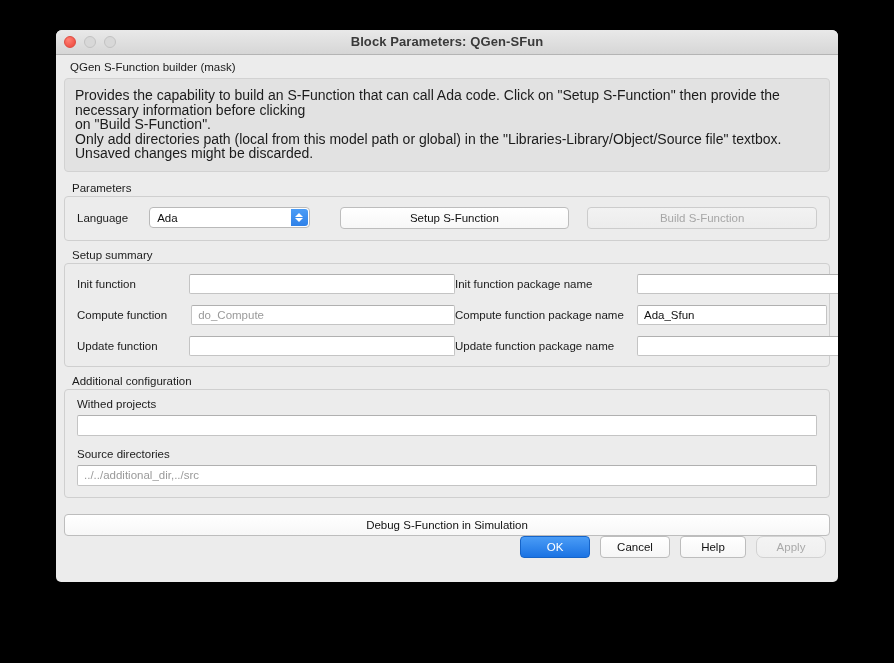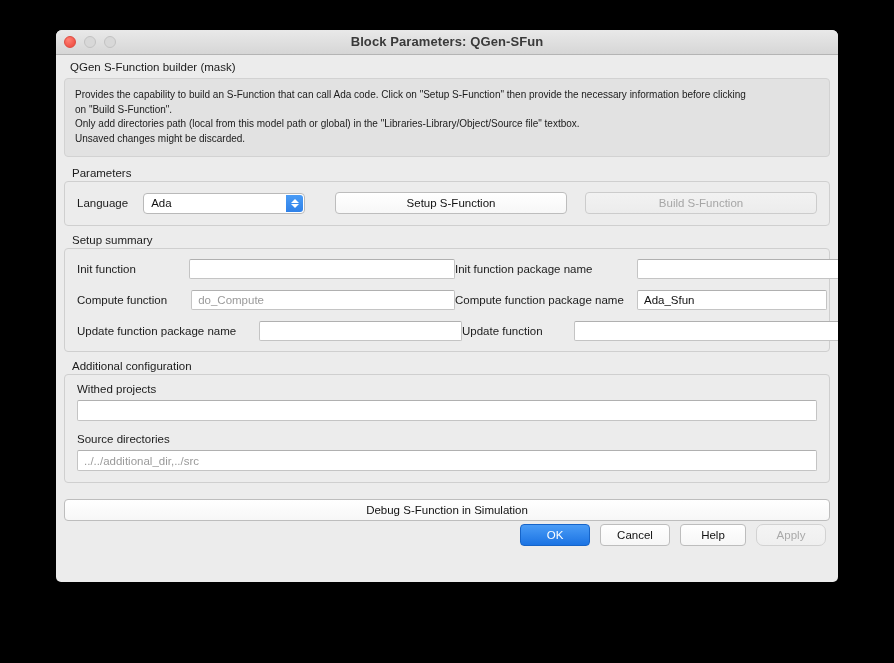--- a/index.html
+++ b/index.html
@@ -83,21 +83,21 @@
     padding: 6px 0 5px 6px;
   }
   .desc-box {
     background: #e2e2e2;
     border: 1px solid #d2d2d2;
     border-radius: 4px;
     padding: 9px 10px 10px 10px;
     margin: 0 0 10px 0;
   }
   .desc-line {
-    font-size: 10px;
+    font-size: 14px;
     color: #1b1b1b;
     line-height: 14.5px;
     white-space: pre-wrap;
   }
 
   
   .group {
     margin: 0 0 8px 0;
     position: relative;
   }
@@ -119,21 +119,21 @@
     display: flex;
     align-items: center;
     padding: 10px 12px 11px 12px;
     gap: 0;
   }
   .lbl {
     font-size: 11.5px;
     color: #1b1b1b;
     white-space: nowrap;
   }
-  .lang-label { margin-right: 15px; }
+  .lang-label { margin-right: 21px; }
 
   .combo {
     position: relative;
     width: 164px;
     height: 21px;
     background: #ffffff;
     border: 1px solid #b9b9b9;
     border-radius: 4px;
     box-sizing: border-box;
     display: flex;
@@ -363,27 +363,27 @@
               <span class="lbl">Compute function</span>
               <div class="tinput fld-compute-fn placeholder">do_Compute</div>
             </div>
             <div class="scell right">
               <span class="lbl">Compute function package name</span>
               <div class="tinput fld-compute-pkg">Ada_Sfun</div>
             </div>
           </div>
 
           <div class="srow">
+            <div class="scell left">
+              <span class="lbl">Update function</span>
+              <div class="tinput fld-update-fn"></div>
+            </div>
             <div class="scell right">
               <span class="lbl">Update function package name</span>
               <div class="tinput fld-update-pkg"></div>
-            </div>
-            <div class="scell left">
-              <span class="lbl">Update function</span>
-              <div class="tinput fld-update-fn"></div>
             </div>
           </div>
 
         </div>
       </div>
     </div>
 
     <div class="group">
       <div class="group-label">Additional configuration</div>
       <div class="group-body">

